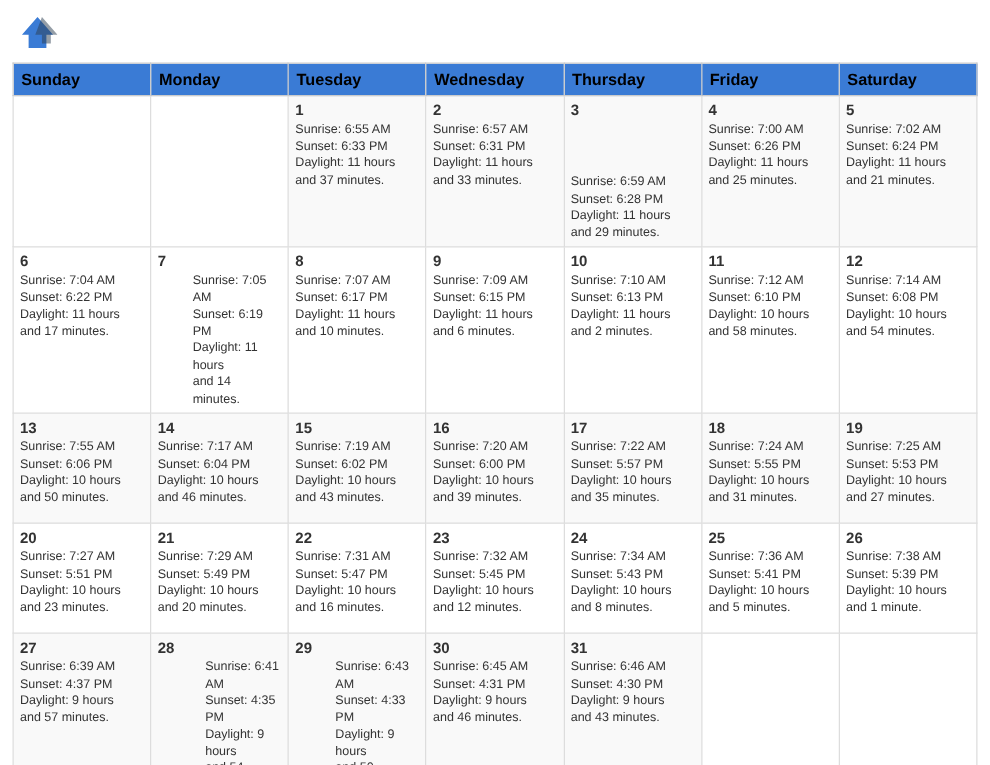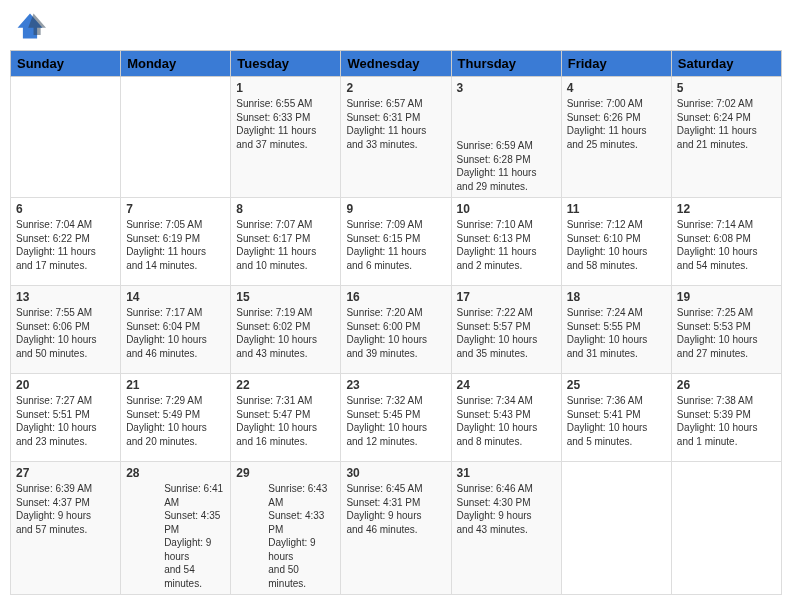--- a/index.html
+++ b/index.html
@@ -162,21 +162,21 @@
       <tr>
         <td>
           <span class="day-num">6</span>
           <div class="day-info" style="white-space: pre-line;">Sunrise: 7:04 AM
 Sunset: 6:22 PM
 Daylight: 11 hours
 and 17 minutes.</div>
         </td>
         <td>
           <span class="day-num">7</span>
-          <div class="day-info" style="white-space: pre-line;">Sunrise: 7:05 AM
+          <div class="day-info" style="white-space: pre-line; margin-left: 28px;">Sunrise: 7:05 AM
 Sunset: 6:19 PM
 Daylight: 11 hours
 and 14 minutes.</div>
         </td>
         <td>
           <span class="day-num">8</span>
           <div class="day-info" style="white-space: pre-line;">Sunrise: 7:07 AM
 Sunset: 6:17 PM
 Daylight: 11 hours
 and 10 minutes.</div>

